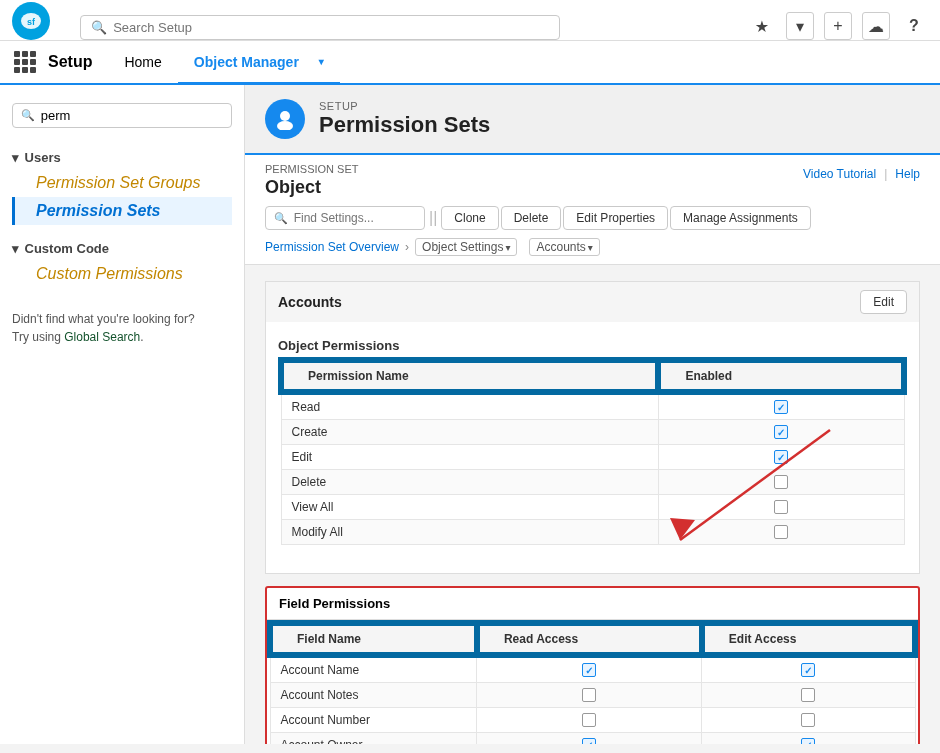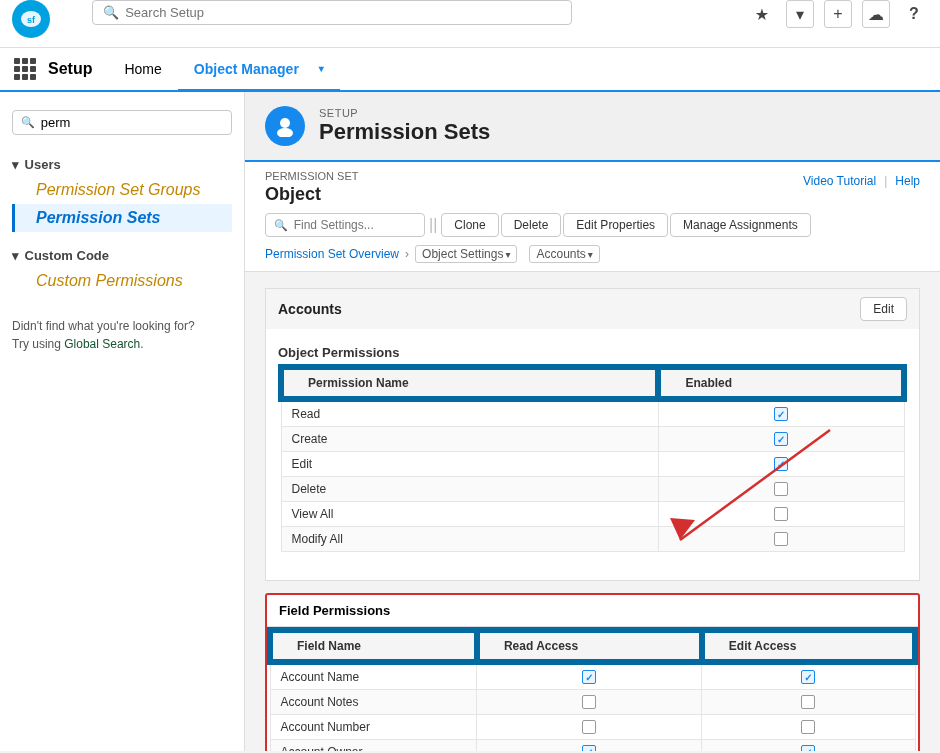--- a/index.html
+++ b/index.html
@@ -3,24 +3,24 @@
   <meta charset="utf-8">
   <style>
     * { box-sizing: border-box; margin: 0; padding: 0; }
     body { font-family: 'Salesforce Sans', Arial, sans-serif; font-size: 13px; background: #f3f3f3; width: 940px; height: 753px; overflow: hidden; }
 
     
     .top-nav {
       background: #fff;
       border-bottom: 1px solid #ddd;
       display: flex;
-      align-items: flex-start;
-      height: 48px;
+      align-items: flex-end;
+      height: 41px;
       padding: 0 12px;
-      gap: 22px;
+      gap: 10px;
     }
     .cloud-logo {
       width: 38px;
       height: 38px;
       background: #00a1e0;
       border-radius: 50%;
       display: flex; align-items: center; justify-content: center;
       flex-shrink: 0;
     }
     .search-bar {

